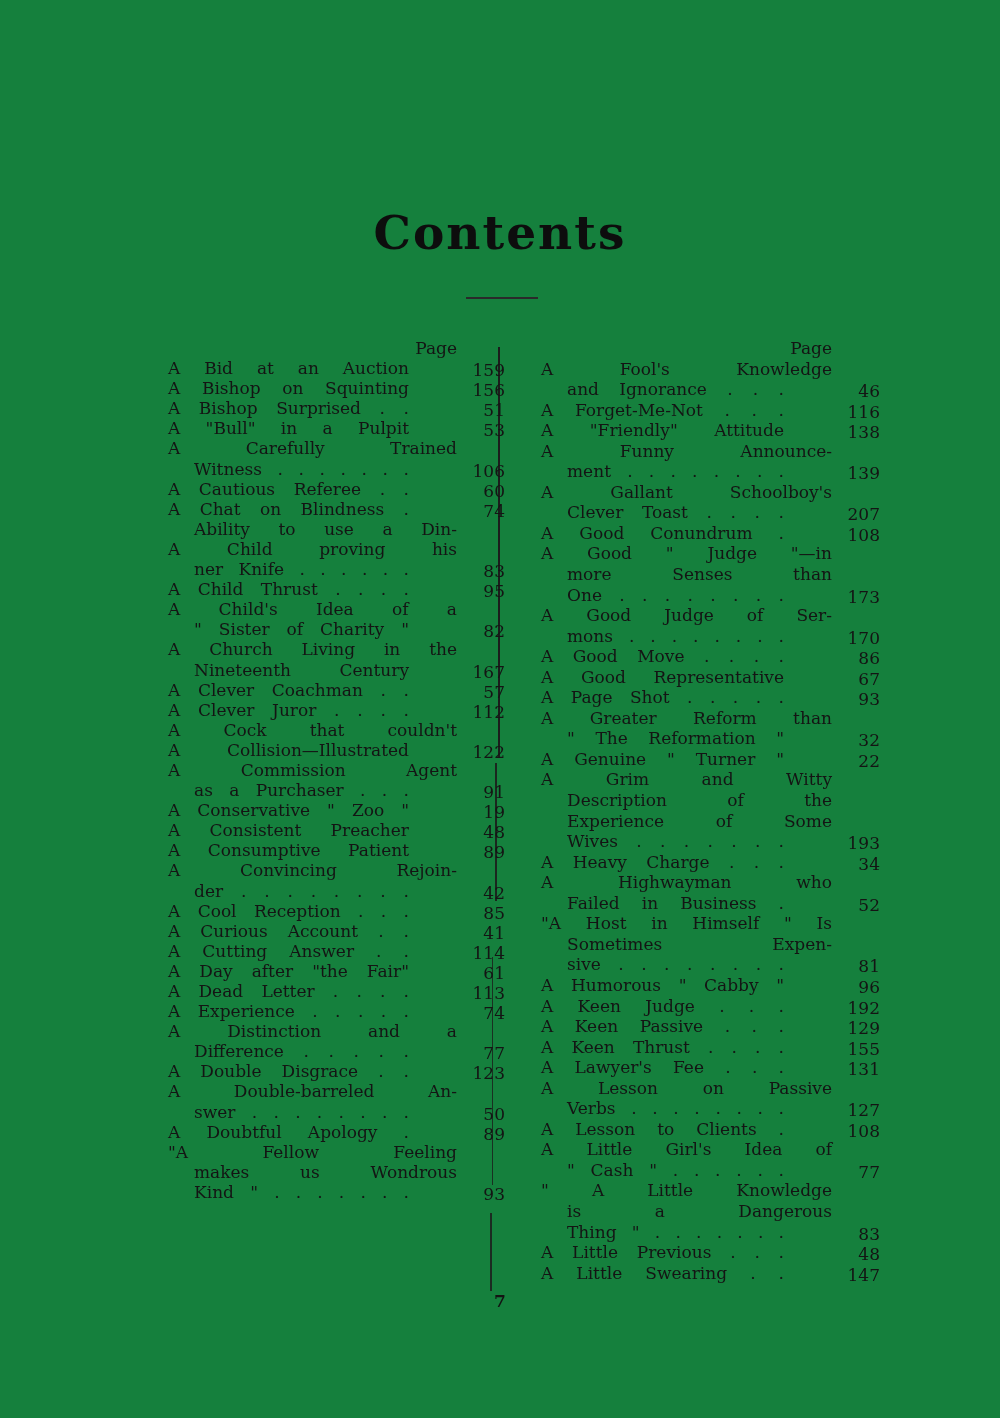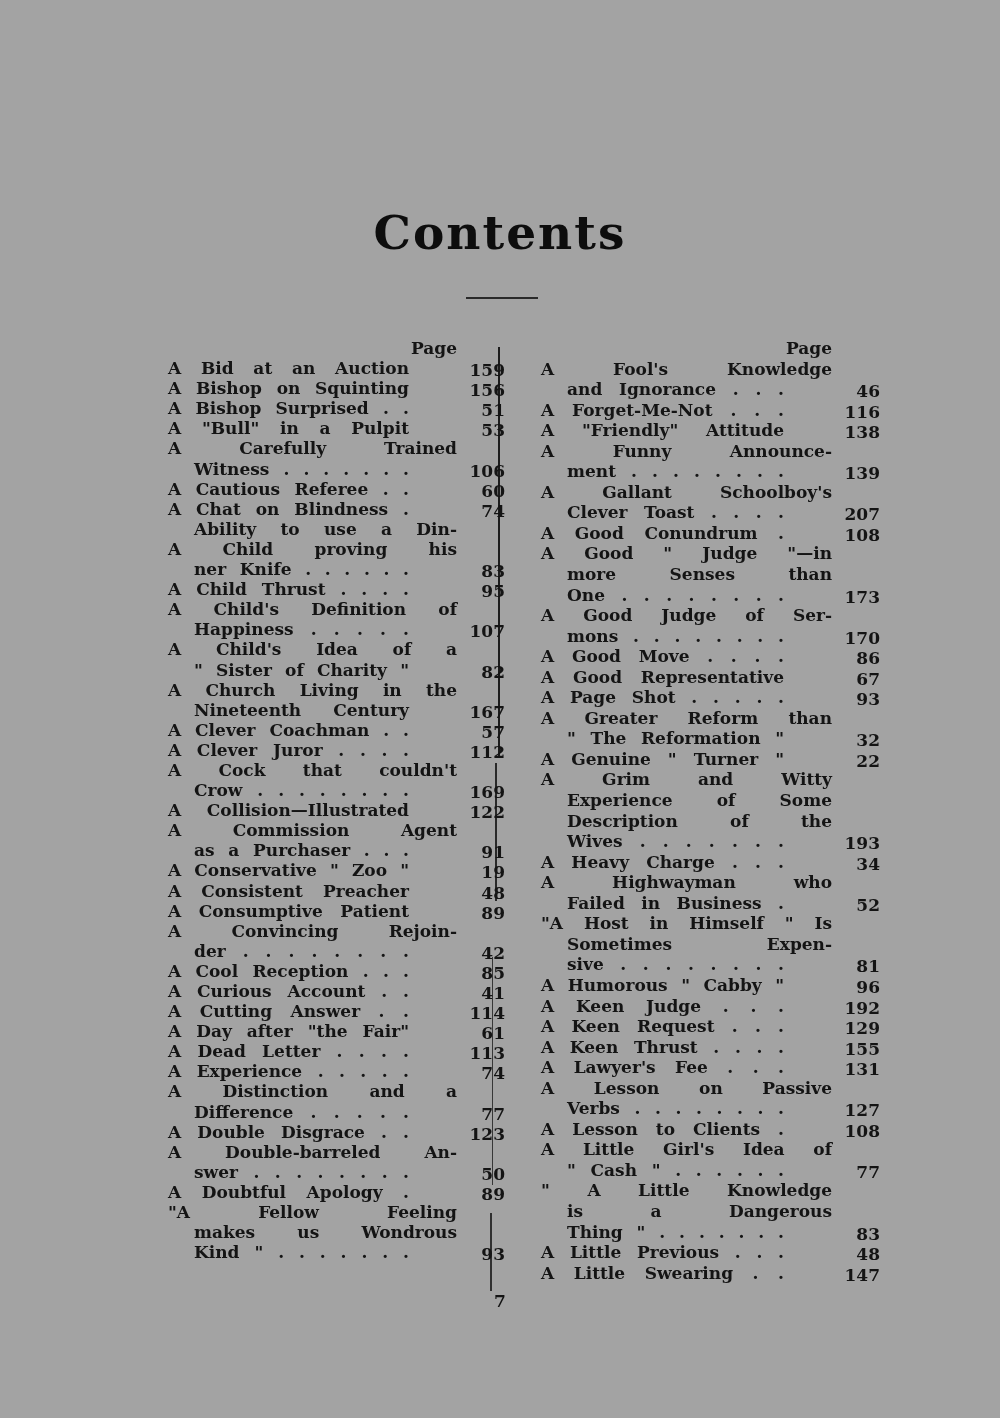--- a/index.html
+++ b/index.html
@@ -1,31 +1,31 @@
 <!DOCTYPE html>
 <html><head>
 <meta charset="utf-8">
 <style>
   html,body { margin:0; padding:0; background:#e8e8e8; }
   .page {
     position:relative; width:1000px; height:1418px; margin:0 auto;
-    background:#a3a3a3; color:#131313; overflow:hidden;
+    background:#15803d; color:#131313; overflow:hidden;
     font-family:"DejaVu Serif", "Liberation Serif", serif;
   }
   .book-title {
     position:absolute; top:205px; left:0; width:100%;
     text-align:center; font-size:47px; font-weight:bold;
     letter-spacing:2px; color:#0d0d0d;
   }
   .title-rule {
     position:absolute; top:297px; left:466px; width:72px; height:2px;
     background:#2a2a2a;
   }
   .col {
-    position:absolute; top:338px; font-size:17px; font-weight:bold;
+    position:absolute; top:338px; font-size:17px; font-weight:normal;
     color:#141414;
   }
   .col-left  { left:168px; width:289px; line-height:20.1px; }
   .col-right { left:541px; width:291px; line-height:20.55px; }
   .col-header { text-align:right; }
   .entry { position:relative; }
   .line {
     position:relative;
     text-align:justify;
     text-align-last:justify;
@@ -86,40 +86,35 @@
       </div>
       <div class="entry">
         <div class="line cont"><span>Ability to use a Din-</span></div>
         <div class="line"><span>A Child proving his</span></div>
         <div class="line cont last"><span>ner Knife . . . . . .</span><span class="pagenum">83</span></div>
       </div>
       <div class="entry">
         <div class="line last"><span>A Child Thrust . . . .</span><span class="pagenum">95</span></div>
       </div>
       <div class="entry">
-        <div class="line"><span>A Child's Definition of</span></div>
-        <div class="line cont last"><span>Happiness . . . . .</span><span class="pagenum">107</span></div>
-      </div>
-      <div class="entry">
         <div class="line"><span>A Child's Idea of a</span></div>
         <div class="line cont last"><span>" Sister of Charity "</span><span class="pagenum">82</span></div>
       </div>
       <div class="entry">
         <div class="line"><span>A Church Living in the</span></div>
         <div class="line cont last"><span>Nineteenth Century</span><span class="pagenum">167</span></div>
       </div>
       <div class="entry">
         <div class="line last"><span>A Clever Coachman . .</span><span class="pagenum">57</span></div>
       </div>
       <div class="entry">
         <div class="line last"><span>A Clever Juror . . . .</span><span class="pagenum">112</span></div>
       </div>
       <div class="entry">
         <div class="line"><span>A Cock that couldn't</span></div>
-        <div class="line cont last"><span>Crow . . . . . . . .</span><span class="pagenum">169</span></div>
       </div>
       <div class="entry">
         <div class="line last"><span>A Collision—Illustrated</span><span class="pagenum">122</span></div>
       </div>
       <div class="entry">
         <div class="line"><span>A Commission Agent</span></div>
         <div class="line cont last"><span>as a Purchaser . . .</span><span class="pagenum">91</span></div>
       </div>
       <div class="entry">
         <div class="line last"><span>A Conservative " Zoo "</span><span class="pagenum">19</span></div>
@@ -216,22 +211,22 @@
       </div>
       <div class="entry">
         <div class="line"><span>A Greater Reform than</span></div>
         <div class="line cont last"><span>" The Reformation "</span><span class="pagenum">32</span></div>
       </div>
       <div class="entry">
         <div class="line last"><span>A Genuine " Turner "</span><span class="pagenum">22</span></div>
       </div>
       <div class="entry">
         <div class="line"><span>A Grim and Witty</span></div>
+        <div class="line cont"><span>Description of the</span></div>
         <div class="line cont"><span>Experience of Some</span></div>
-        <div class="line cont"><span>Description of the</span></div>
         <div class="line cont last"><span>Wives . . . . . . .</span><span class="pagenum">193</span></div>
       </div>
       <div class="entry">
         <div class="line last"><span>A Heavy Charge . . .</span><span class="pagenum">34</span></div>
       </div>
       <div class="entry">
         <div class="line"><span>A Highwayman who</span></div>
         <div class="line cont last"><span>Failed in Business .</span><span class="pagenum">52</span></div>
       </div>
       <div class="entry">
@@ -239,21 +234,21 @@
         <div class="line cont"><span>Sometimes Expen-</span></div>
         <div class="line cont last"><span>sive . . . . . . . .</span><span class="pagenum">81</span></div>
       </div>
       <div class="entry">
         <div class="line last"><span>A Humorous " Cabby "</span><span class="pagenum">96</span></div>
       </div>
       <div class="entry">
         <div class="line last"><span>A Keen Judge . . .</span><span class="pagenum">192</span></div>
       </div>
       <div class="entry">
-        <div class="line last"><span>A Keen Request . . .</span><span class="pagenum">129</span></div>
+        <div class="line last"><span>A Keen Passive . . .</span><span class="pagenum">129</span></div>
       </div>
       <div class="entry">
         <div class="line last"><span>A Keen Thrust . . . .</span><span class="pagenum">155</span></div>
       </div>
       <div class="entry">
         <div class="line last"><span>A Lawyer's Fee . . .</span><span class="pagenum">131</span></div>
       </div>
       <div class="entry">
         <div class="line"><span>A Lesson on Passive</span></div>
         <div class="line cont last"><span>Verbs . . . . . . . .</span><span class="pagenum">127</span></div>

